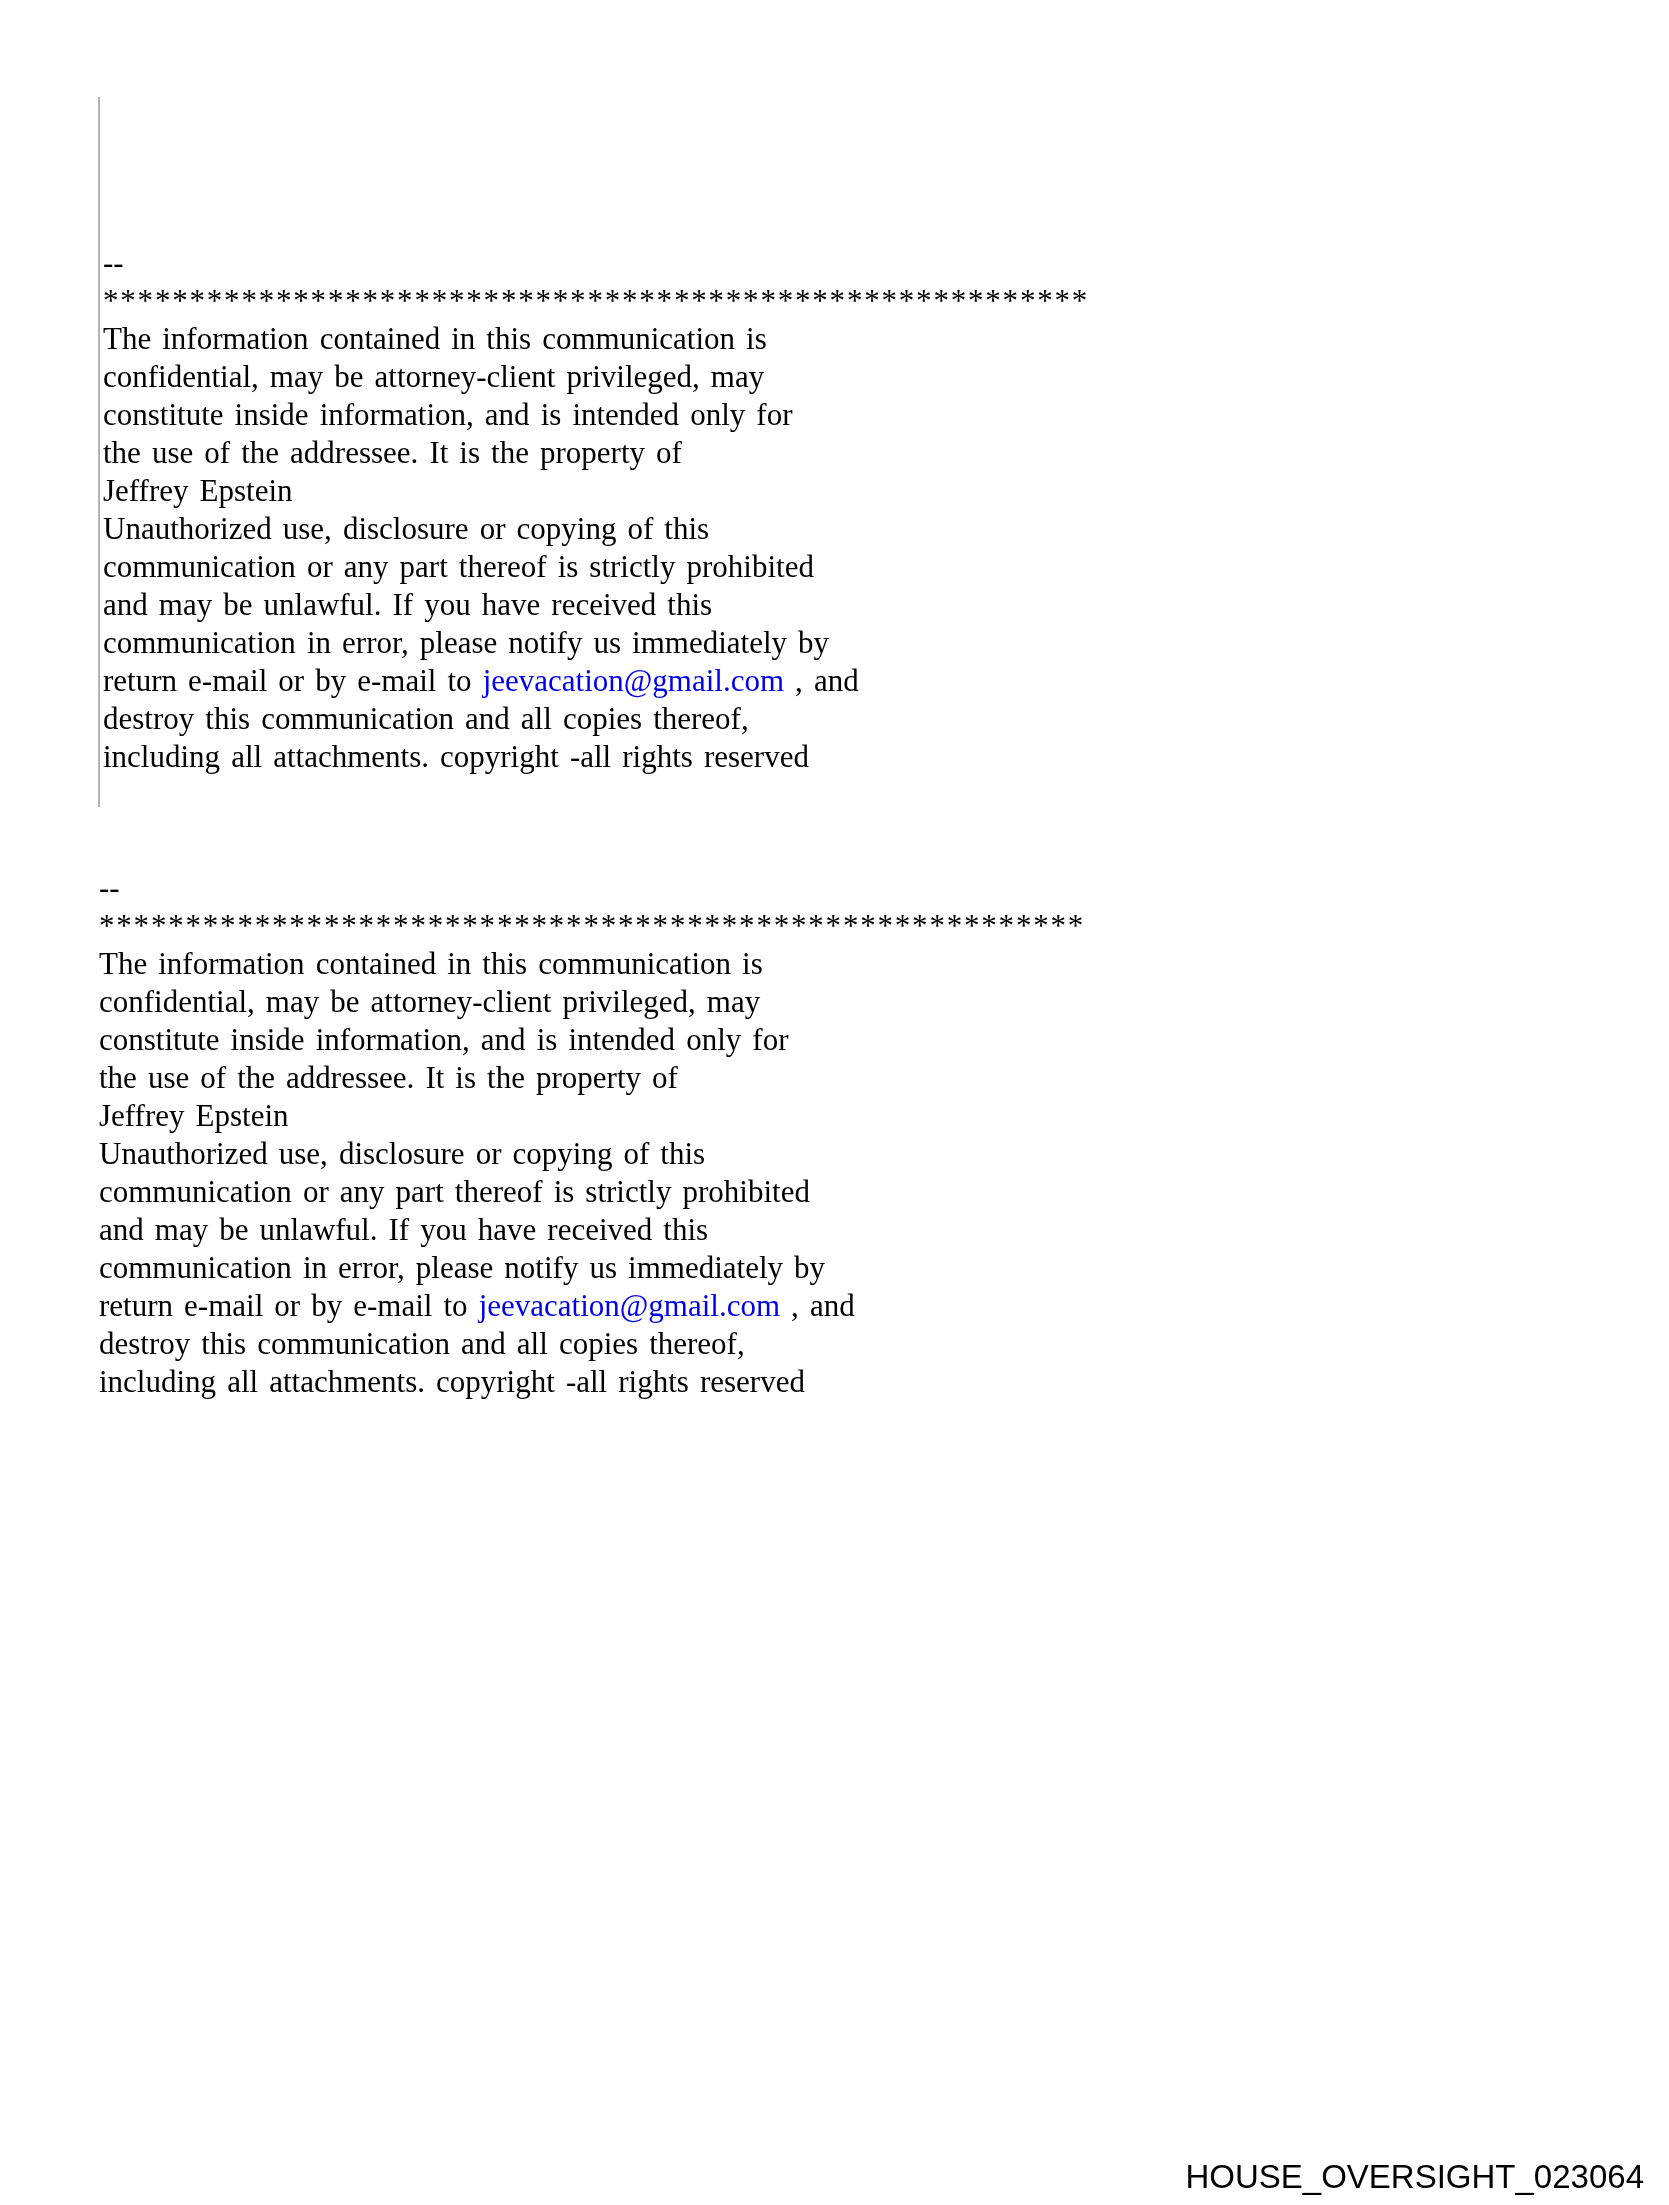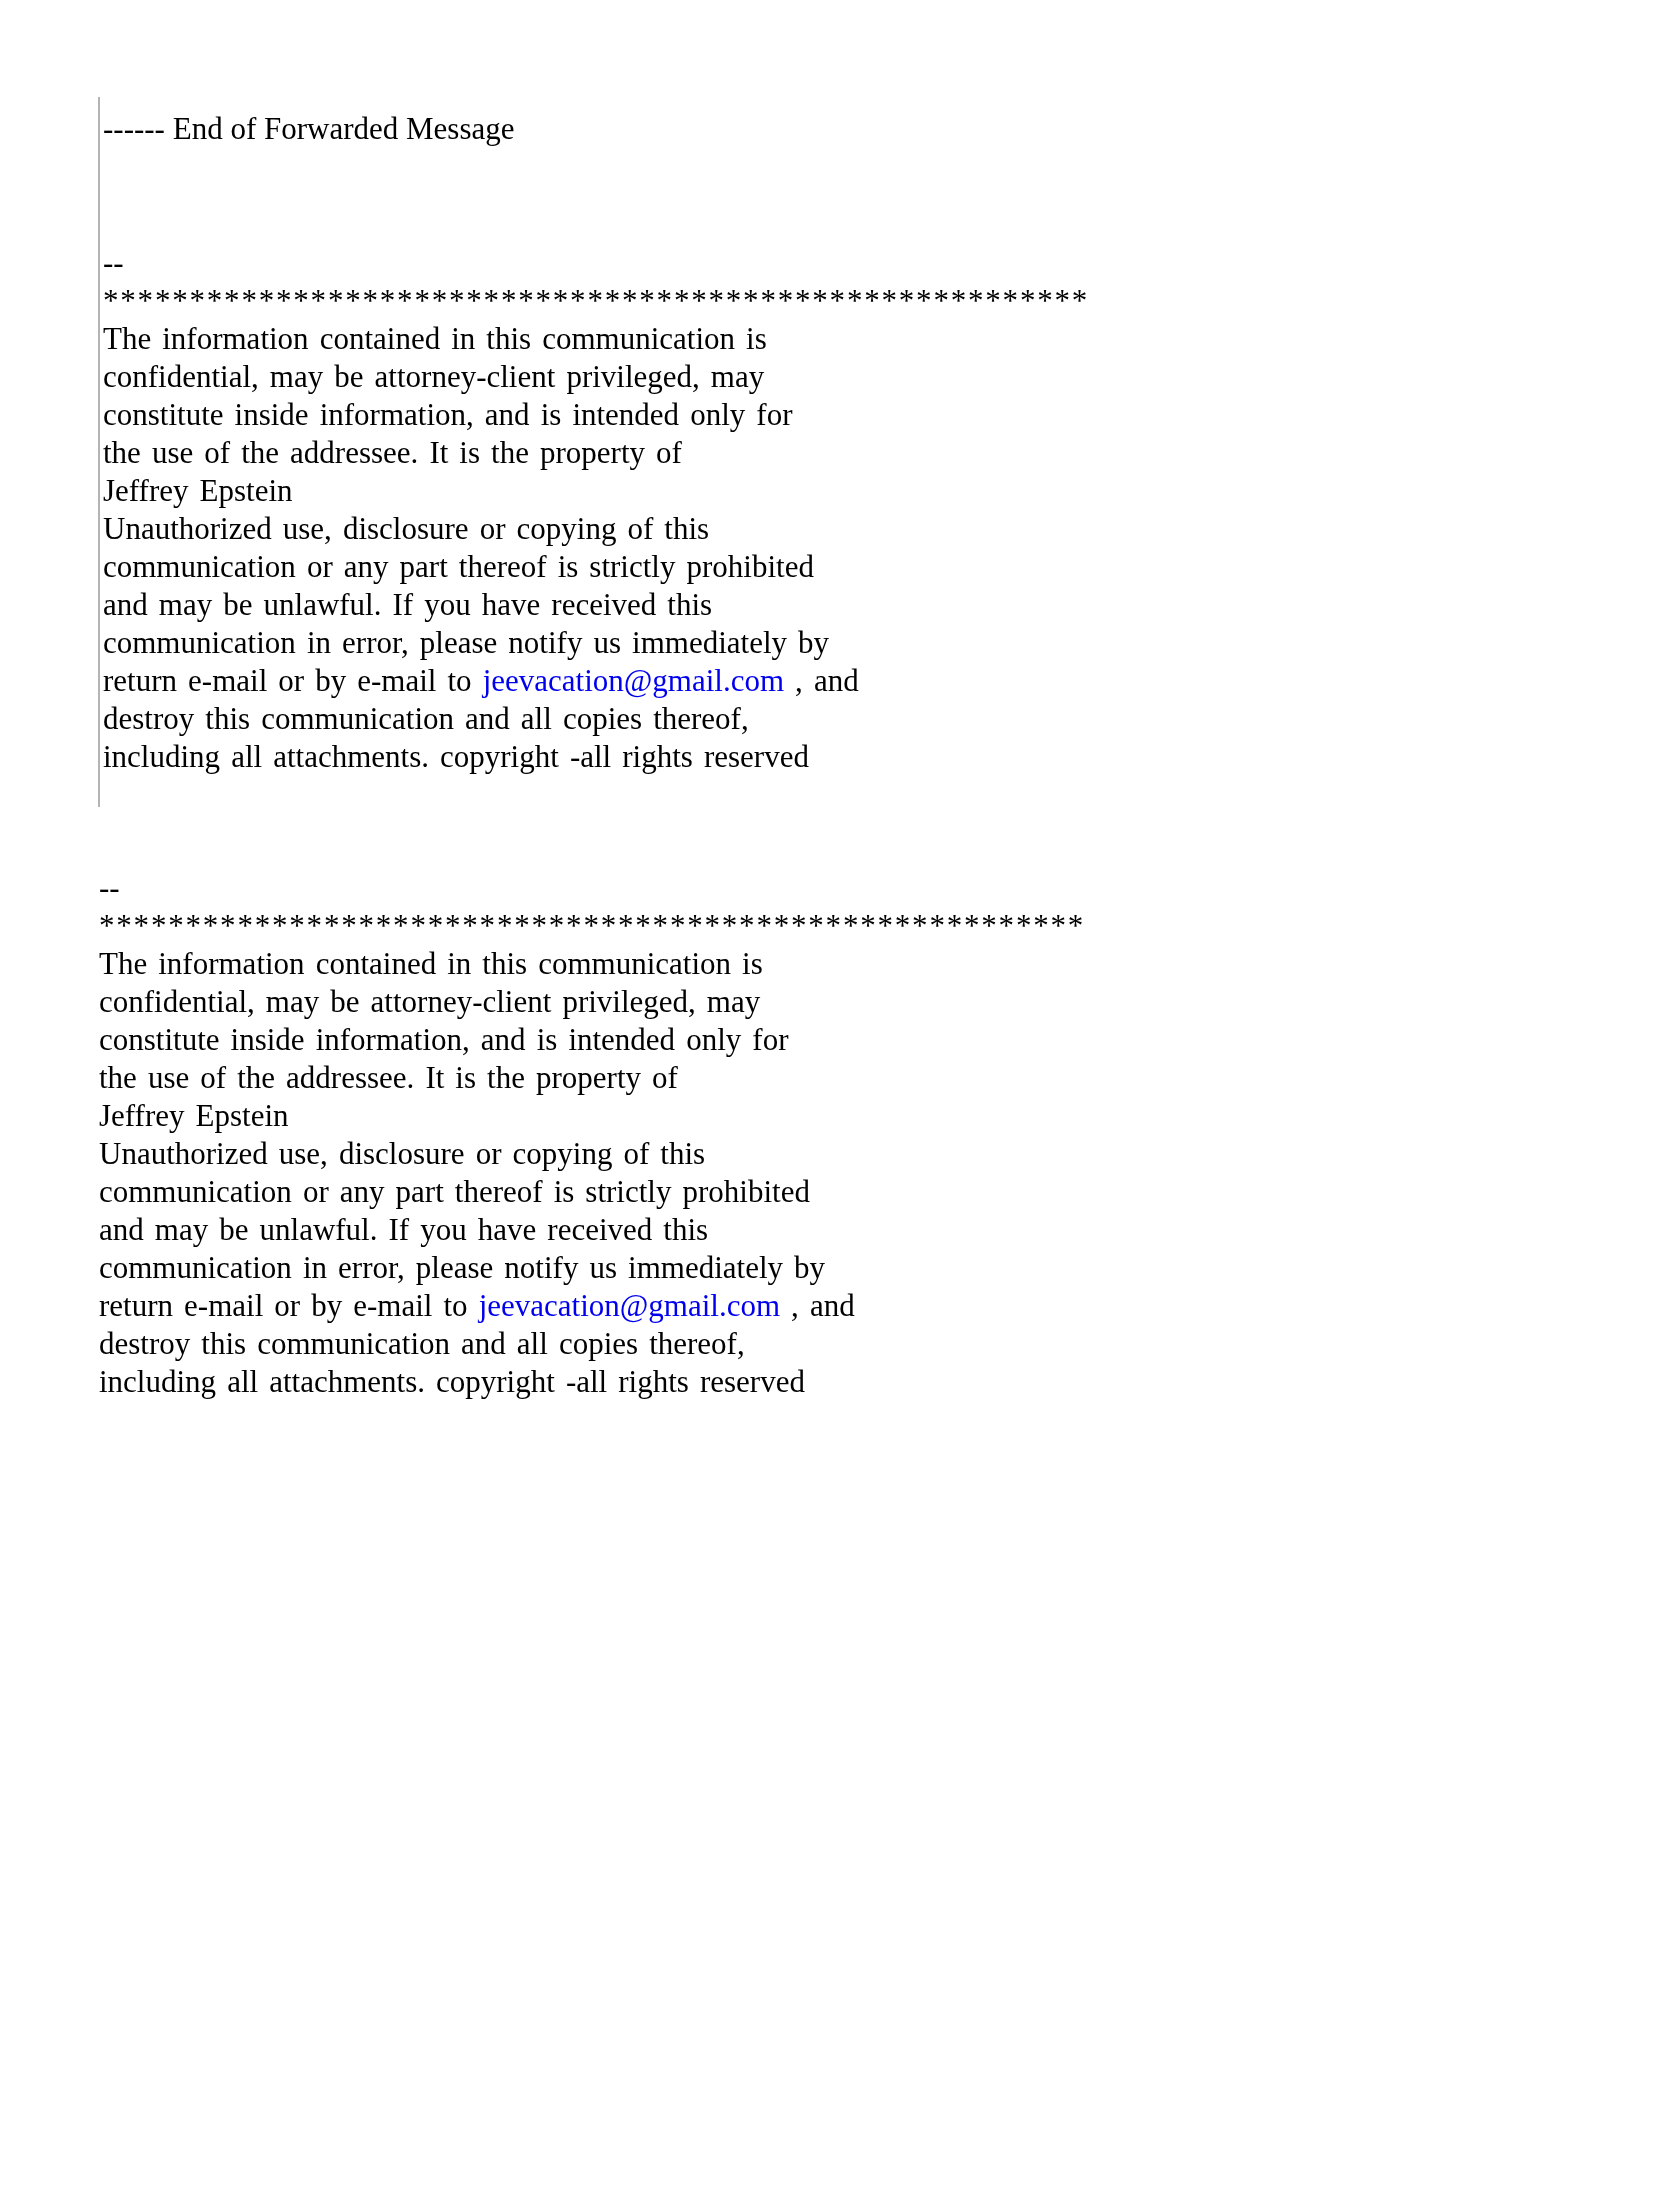--- a/index.html
+++ b/index.html
@@ -63,21 +63,20 @@
     white-space: nowrap;
   }
 </style>
 </head>
 <body>
 
 <div class="page">
 
   <div class="quote-bar"></div>
 
-  <div class="end-marker">------ End of Forwarded Message</div>
 
   <div class="disclaimer-block block-1">
     <div class="line">--</div>
     <div class="line stars">*********************************************************</div>
     <div class="line">The information contained in this communication is</div>
     <div class="line">confidential, may be attorney-client privileged, may</div>
     <div class="line">constitute inside information, and is intended only for</div>
     <div class="line">the use of the addressee. It is the property of</div>
     <div class="line">Jeffrey Epstein</div>
     <div class="line">Unauthorized use, disclosure or copying of this</div>
@@ -99,15 +98,16 @@
     <div class="line">Jeffrey Epstein</div>
     <div class="line">Unauthorized use, disclosure or copying of this</div>
     <div class="line">communication or any part thereof is strictly prohibited</div>
     <div class="line">and may be unlawful. If you have received this</div>
     <div class="line">communication in error, please notify us immediately by</div>
     <div class="line"><span>return e-mail or by e-mail to </span><a class="email-link">jeevacation@gmail.com</a><span> , and</span></div>
     <div class="line">destroy this communication and all copies thereof,</div>
     <div class="line">including all attachments. copyright -all rights reserved</div>
   </div>
 
+  <div class="bates-number">HOUSE_OVERSIGHT_023064</div>
 
 </div>
 
 
 </body></html>

